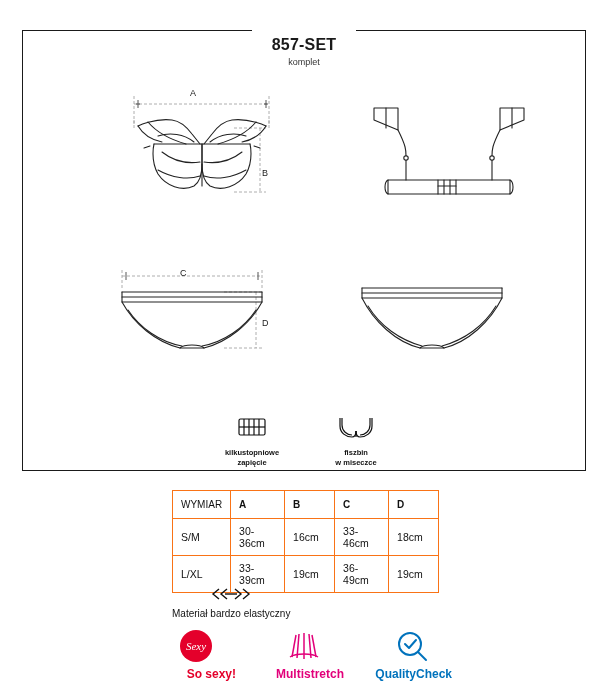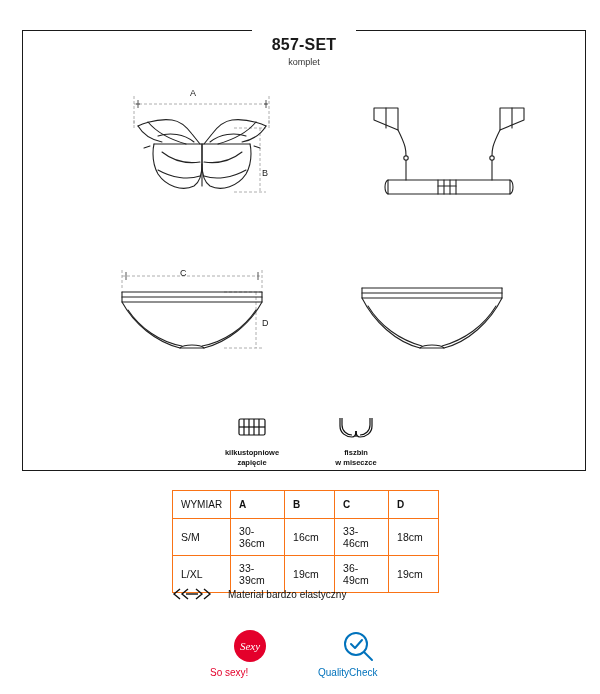--- a/index.html
+++ b/index.html
@@ -139,48 +139,49 @@
   .size-table td.c-b { width: 50px; }
   .size-table td.c-c { width: 54px; }
   .size-table td.c-d { width: 50px; }
 
   
   .elastic {
     position: absolute;
     left: 168px; top: 588px;
     display: flex;
     align-items: center;
-    gap: 16px;
+    gap: 8px;
     font-size: 10px;
     color: #111;
+    flex-direction: column;
   }
 
   
   .badges {
     position: absolute;
     left: 0; top: 628px;
     width: 600px;
     display: flex;
     justify-content: center;
     gap: 28px;
   }
   .badge {
     width: 80px;
-    text-align: left;
+    text-align: right;
   }
   .badge .bicon {
     height: 36px;
     display: flex;
     align-items: center;
     justify-content: center;
   }
   .badge .blabel {
     margin-top: 3px;
-    font-size: 10px;
-    font-weight: normal;
+    font-size: 12px;
+    font-weight: bold;
   }
   .b-sexy .blabel { color: #e4002b; }
   .b-comfy .blabel { color: #00a04a; }
   .b-multi .blabel { color: #e2007a; }
   .b-quality .blabel { color: #0072bc; }
 </style>
 </head>
 <body>
 
 <div class="sheet">
@@ -366,20 +367,33 @@
       <div class="bicon">
         <svg width="34" height="34" viewBox="0 0 34 34">
           <circle cx="17" cy="17" r="16" fill="#e4002b"></circle>
           <text x="17" y="21" text-anchor="middle" font-family="Liberation Serif, serif" font-size="11" font-style="italic" fill="#ffffff">Sexy</text>
         </svg>
       </div>
       <div class="blabel">So sexy!</div>
     </div>
 
 
+    <div class="badge b-multi">
+      <div class="bicon">
+        <svg width="36" height="32" viewBox="0 0 36 32" fill="none" stroke="#e2007a" stroke-width="1.5">
+          <line x1="18" y1="3" x2="18" y2="29"></line>
+          <line x1="10" y1="5" x2="6" y2="27"></line>
+          <line x1="26" y1="5" x2="30" y2="27"></line>
+          <line x1="13" y1="4" x2="11" y2="28"></line>
+          <line x1="23" y1="4" x2="25" y2="28"></line>
+          <path d="M4 27 C10 23, 26 23, 32 27"></path>
+        </svg>
+      </div>
+      <div class="blabel">Multistretch</div>
+    </div>
 
     <div class="badge b-quality">
       <div class="bicon">
         <svg width="34" height="34" viewBox="0 0 34 34" fill="none" stroke="#0072bc" stroke-width="2">
           <circle cx="15" cy="15" r="11"></circle>
           <path d="M23 23 L31 31" stroke-linecap="round"></path>
           <path d="M10 15 L14 19 L21 11" stroke-linecap="round" stroke-linejoin="round"></path>
         </svg>
       </div>
       <div class="blabel">QualityCheck</div>

